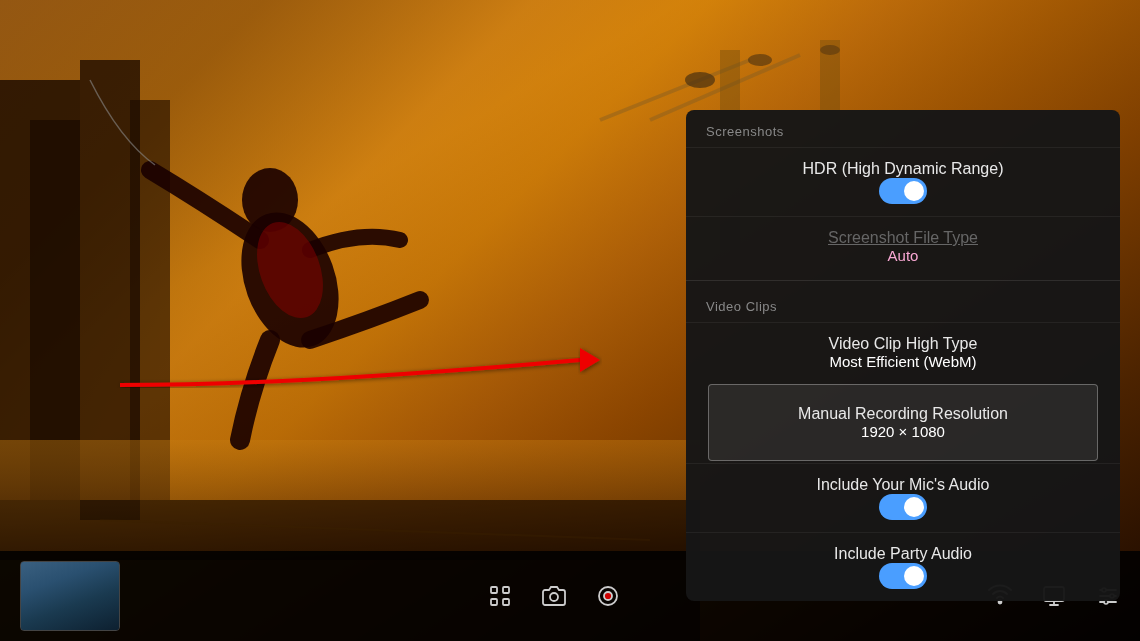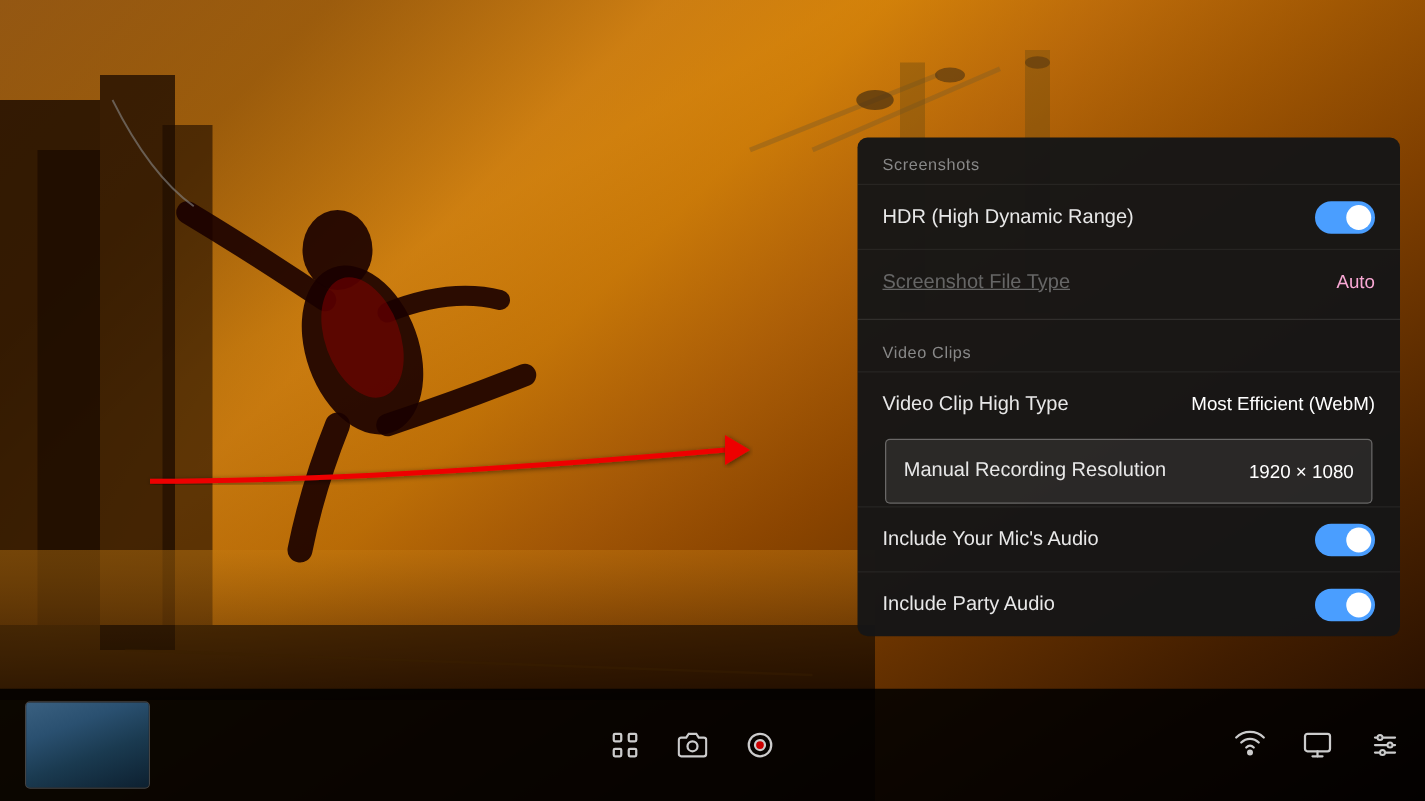--- a/index.html
+++ b/index.html
@@ -112,32 +112,33 @@
       letter-spacing: 0.5px;
     }
 
     .setting-row {
       display: flex;
       align-items: center;
       justify-content: space-between;
       padding: 12px 20px;
       border-top: 1px solid rgba(255,255,255,0.06);
       min-height: 52px;
+      flex-direction: column;
     }
 
     .setting-row:first-of-type {
       border-top: none;
     }
 
     .setting-row.highlighted {
       background: rgba(255,255,255,0.08);
       border: 1.5px solid rgba(255,255,255,0.3);
       border-radius: 4px;
       margin: 2px 22px;
-      padding: 6px 14px;
+      padding: 20px 14px;
     }
 
     .setting-name {
       color: #e8e8e8;
       font-size: 16px;
       font-weight: 400;
     }
 
     .setting-name.dimmed {
       color: #666;

